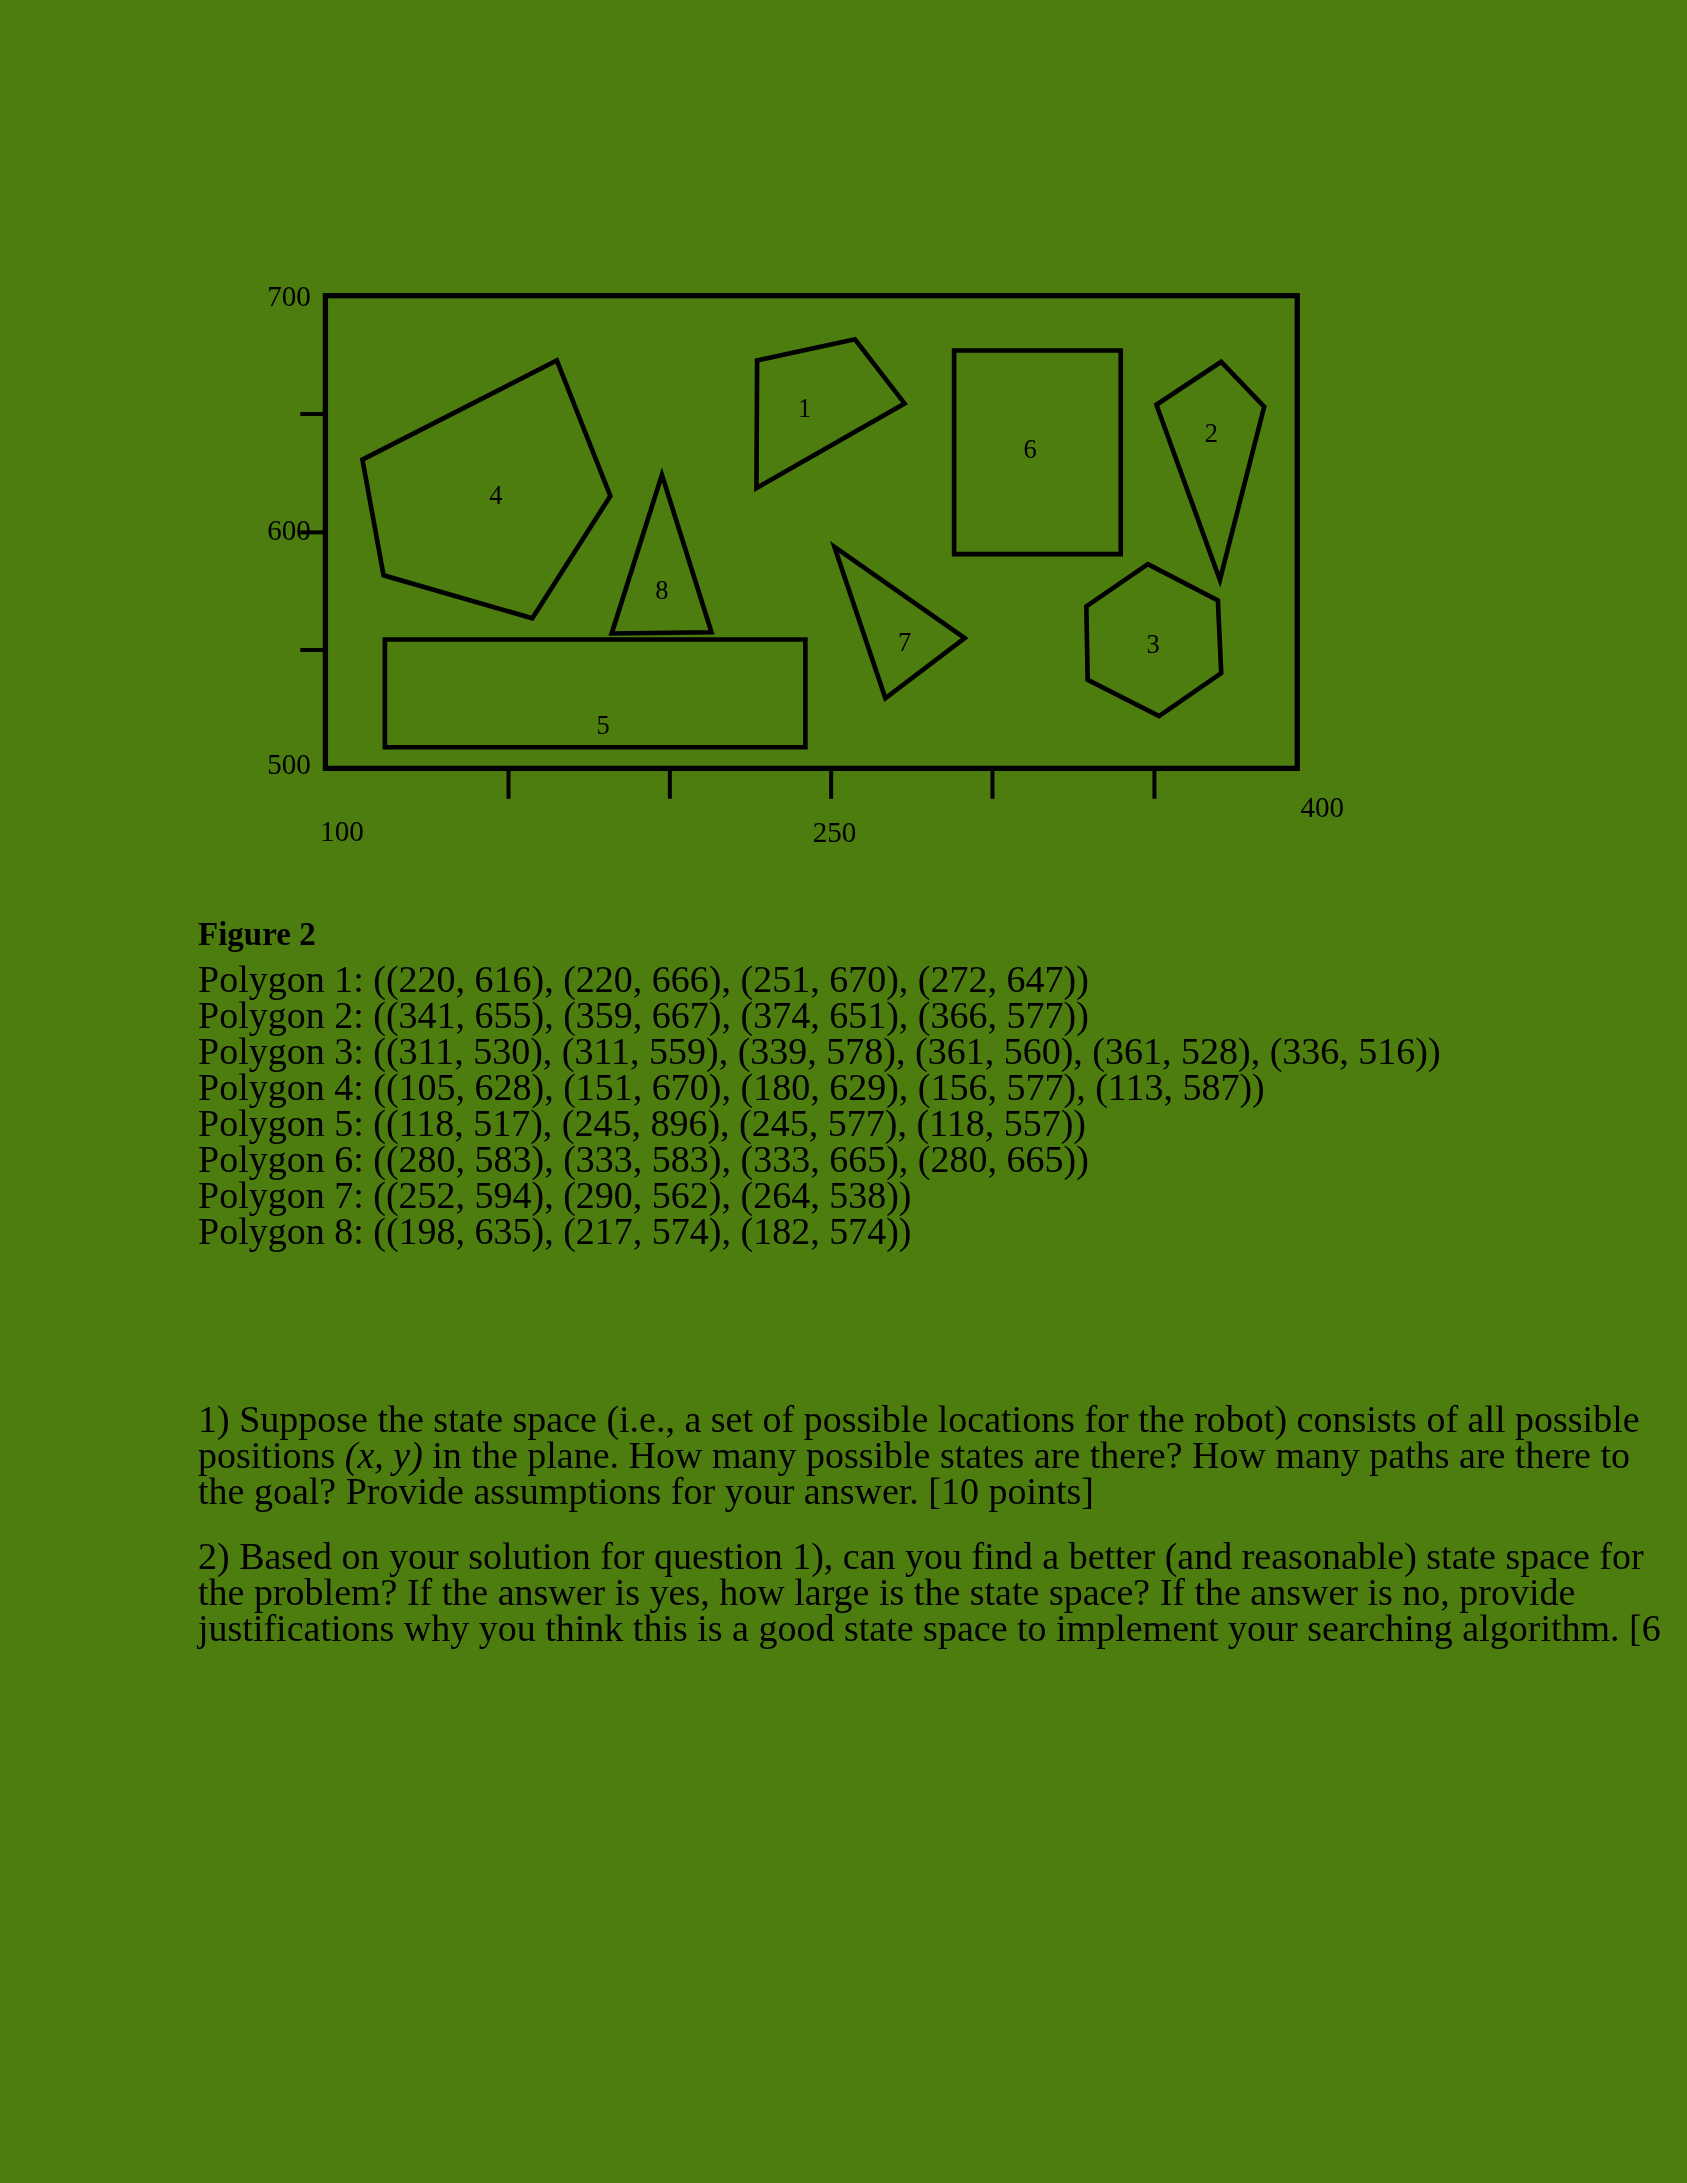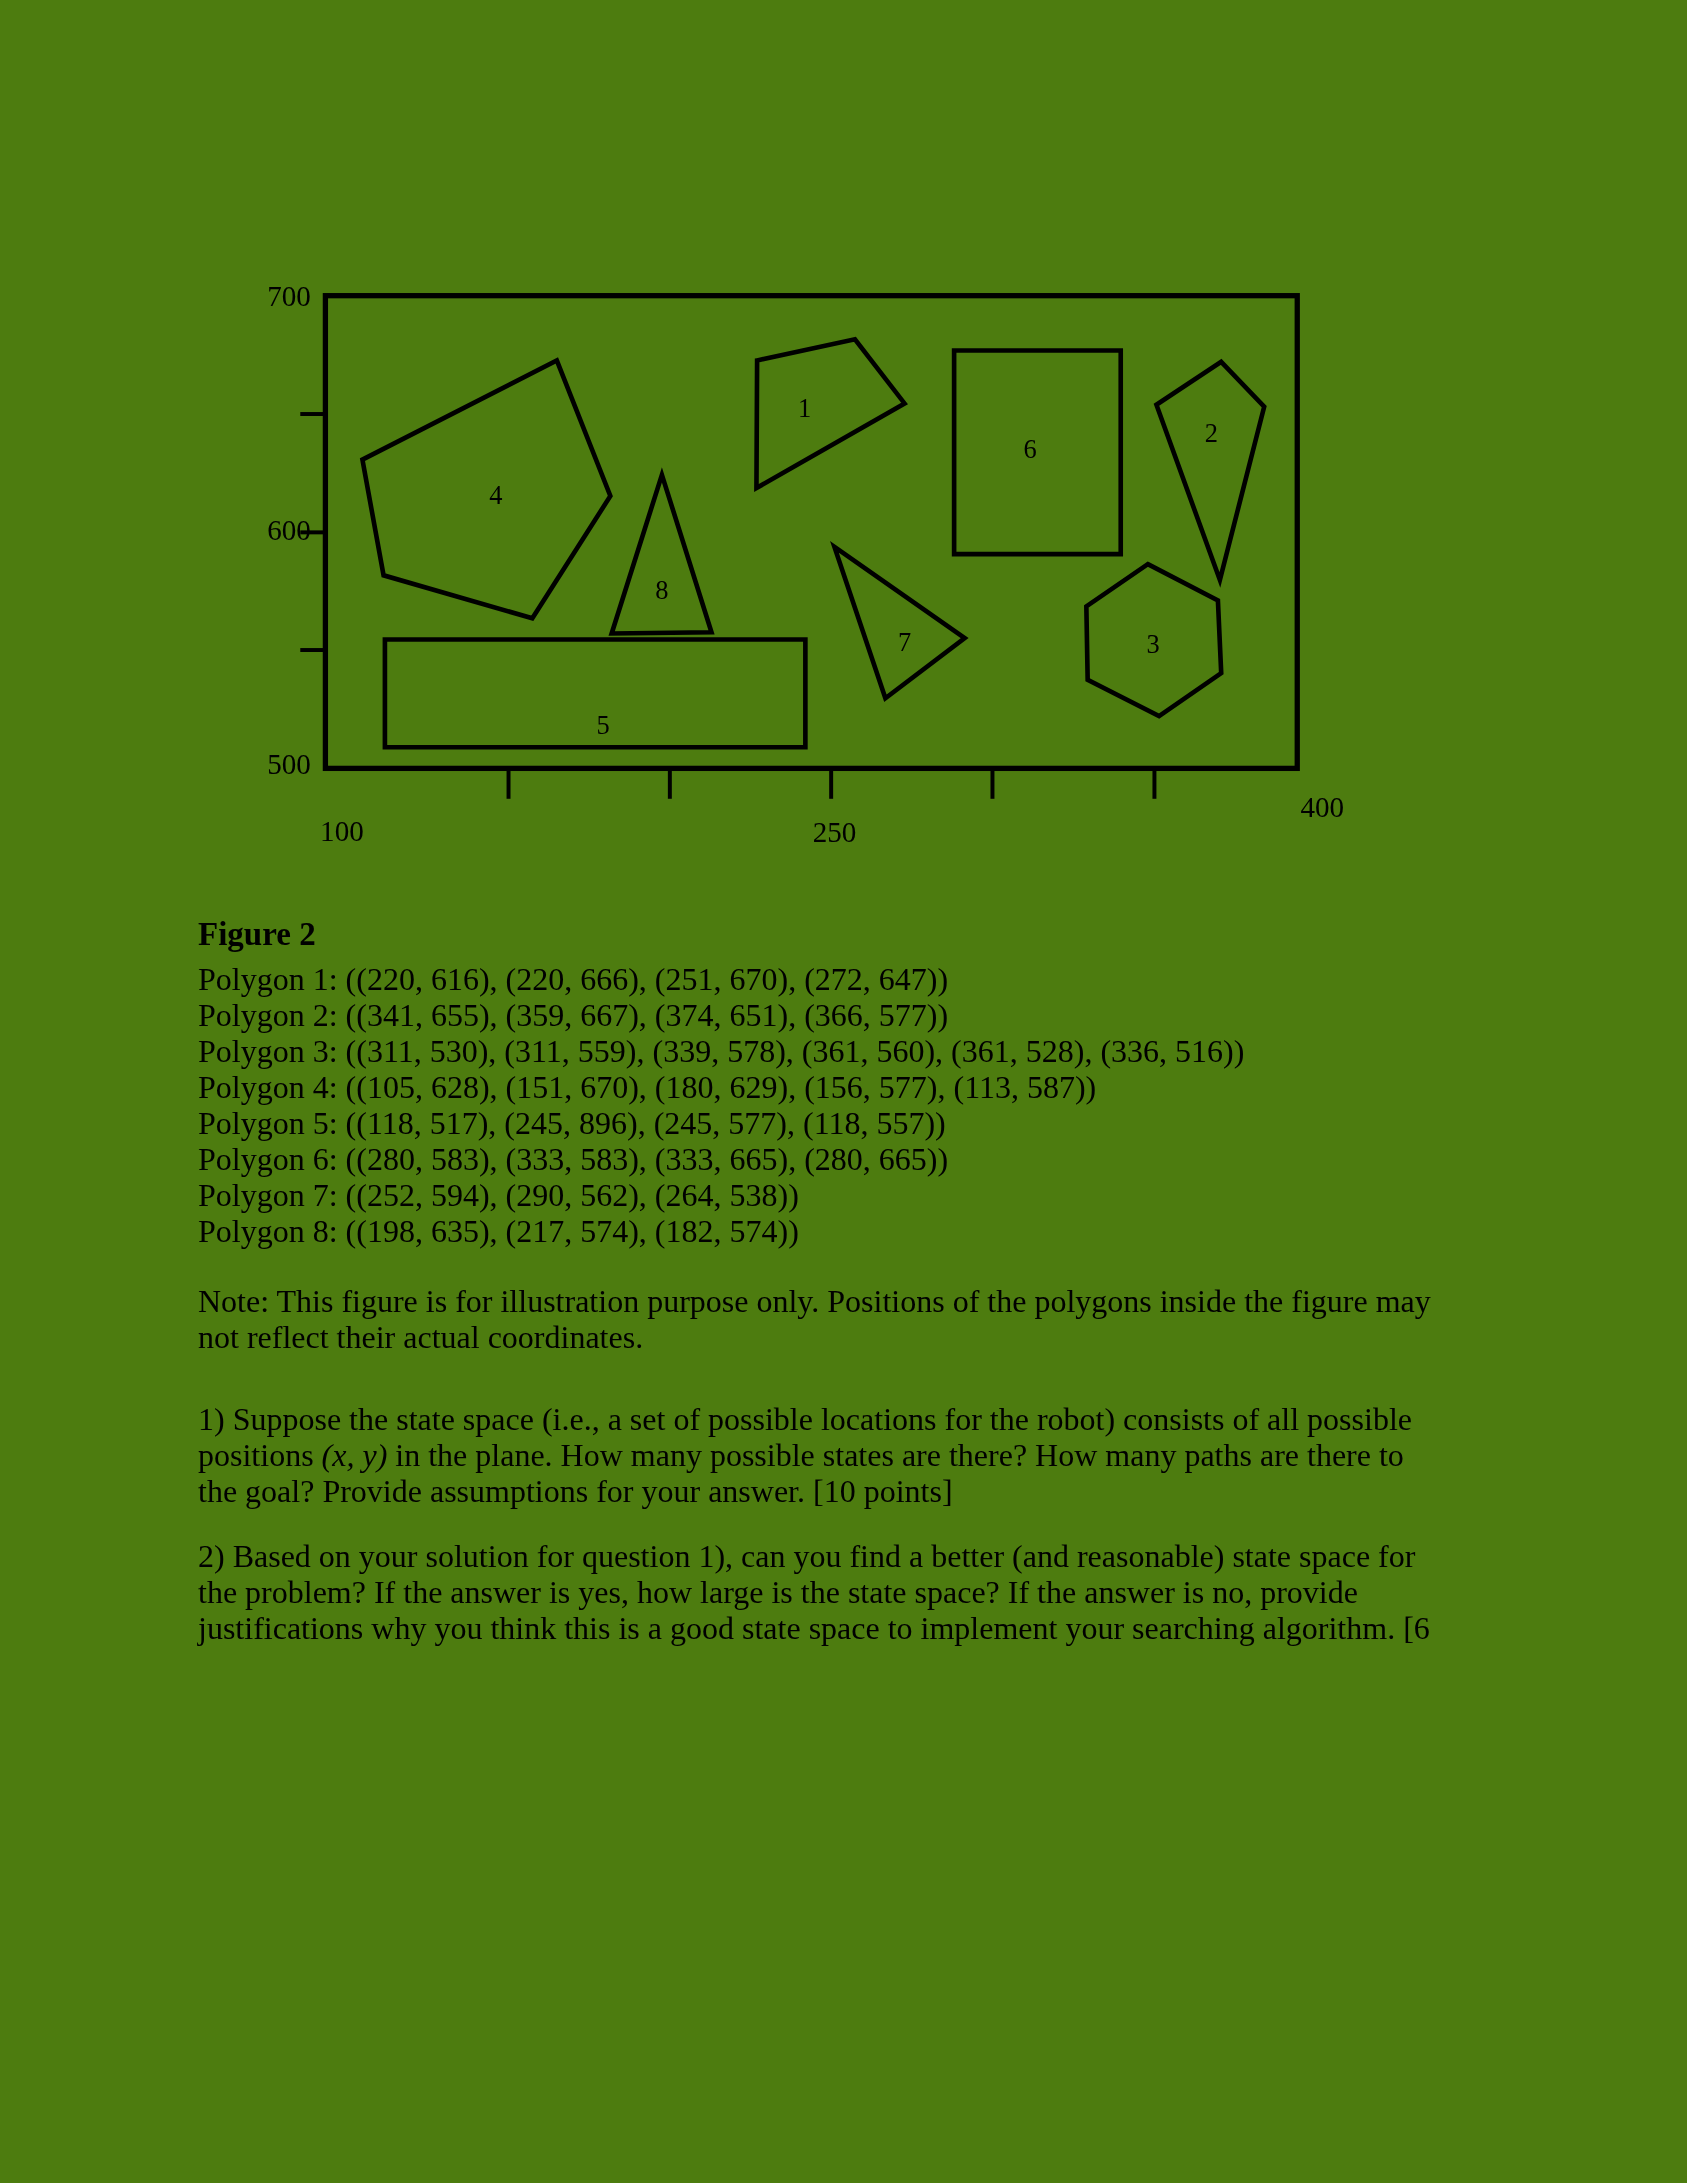--- a/index.html
+++ b/index.html
@@ -11,21 +11,21 @@
     color:#000;
     overflow:hidden;
   }
   #figure-svg{position:absolute;left:251px;top:258px;}
   .caption{
     position:absolute;left:198px;top:915px;width:1297px;
     text-align:left;font-weight:bold;font-size:33px;line-height:38px;
   }
   .textblock{
     position:absolute;left:198px;width:1356px;
-    font-size:32px;line-height:36px;white-space:nowrap;
+    font-size:38px;line-height:36px;white-space:nowrap;
   }
   #polygon-list{top:961px;}
   #note-block{top:1283px;}
   #q1-block{top:1401px;}
   #q2-block{top:1538px;}
   .textblock i{font-style:italic;}
   svg text{font-family:"Liberation Serif", serif;fill:#000;}
   .axis-num{font-size:44px;}
   .poly-num{font-size:40px;}
 </style>
@@ -73,24 +73,20 @@
   <div id="polygon-list" class="textblock">
       <div>Polygon 1: ((220, 616), (220, 666), (251, 670), (272, 647))</div>
       <div>Polygon 2: ((341, 655), (359, 667), (374, 651), (366, 577))</div>
       <div>Polygon 3: ((311, 530), (311, 559), (339, 578), (361, 560), (361, 528), (336, 516))</div>
       <div>Polygon 4: ((105, 628), (151, 670), (180, 629), (156, 577), (113, 587))</div>
       <div>Polygon 5: ((118, 517), (245, 896), (245, 577), (118, 557))</div>
       <div>Polygon 6: ((280, 583), (333, 583), (333, 665), (280, 665))</div>
       <div>Polygon 7: ((252, 594), (290, 562), (264, 538))</div>
       <div>Polygon 8: ((198, 635), (217, 574), (182, 574))</div>
     </div>
-  <div id="note-block" class="textblock">
-      <div>Note: This figure is for illustration purpose only. Positions of the polygons inside the figure may</div>
-      <div>not reflect their actual coordinates.</div>
-    </div>
   <div id="q1-block" class="textblock">
       <div>1) Suppose the state space (i.e., a set of possible locations for the robot) consists of all possible</div>
       <div><span>positions </span><i>(x, y)</i><span> in the plane. How many possible states are there? How many paths are there to</span></div>
       <div>the goal? Provide assumptions for your answer. [10 points]</div>
     </div>
   <div id="q2-block" class="textblock">
       <div>2) Based on your solution for question 1), can you find a better (and reasonable) state space for</div>
       <div>the problem? If the answer is yes, how large is the state space? If the answer is no, provide</div>
       <div>justifications why you think this is a good state space to implement your searching algorithm. [6</div>
     </div>

